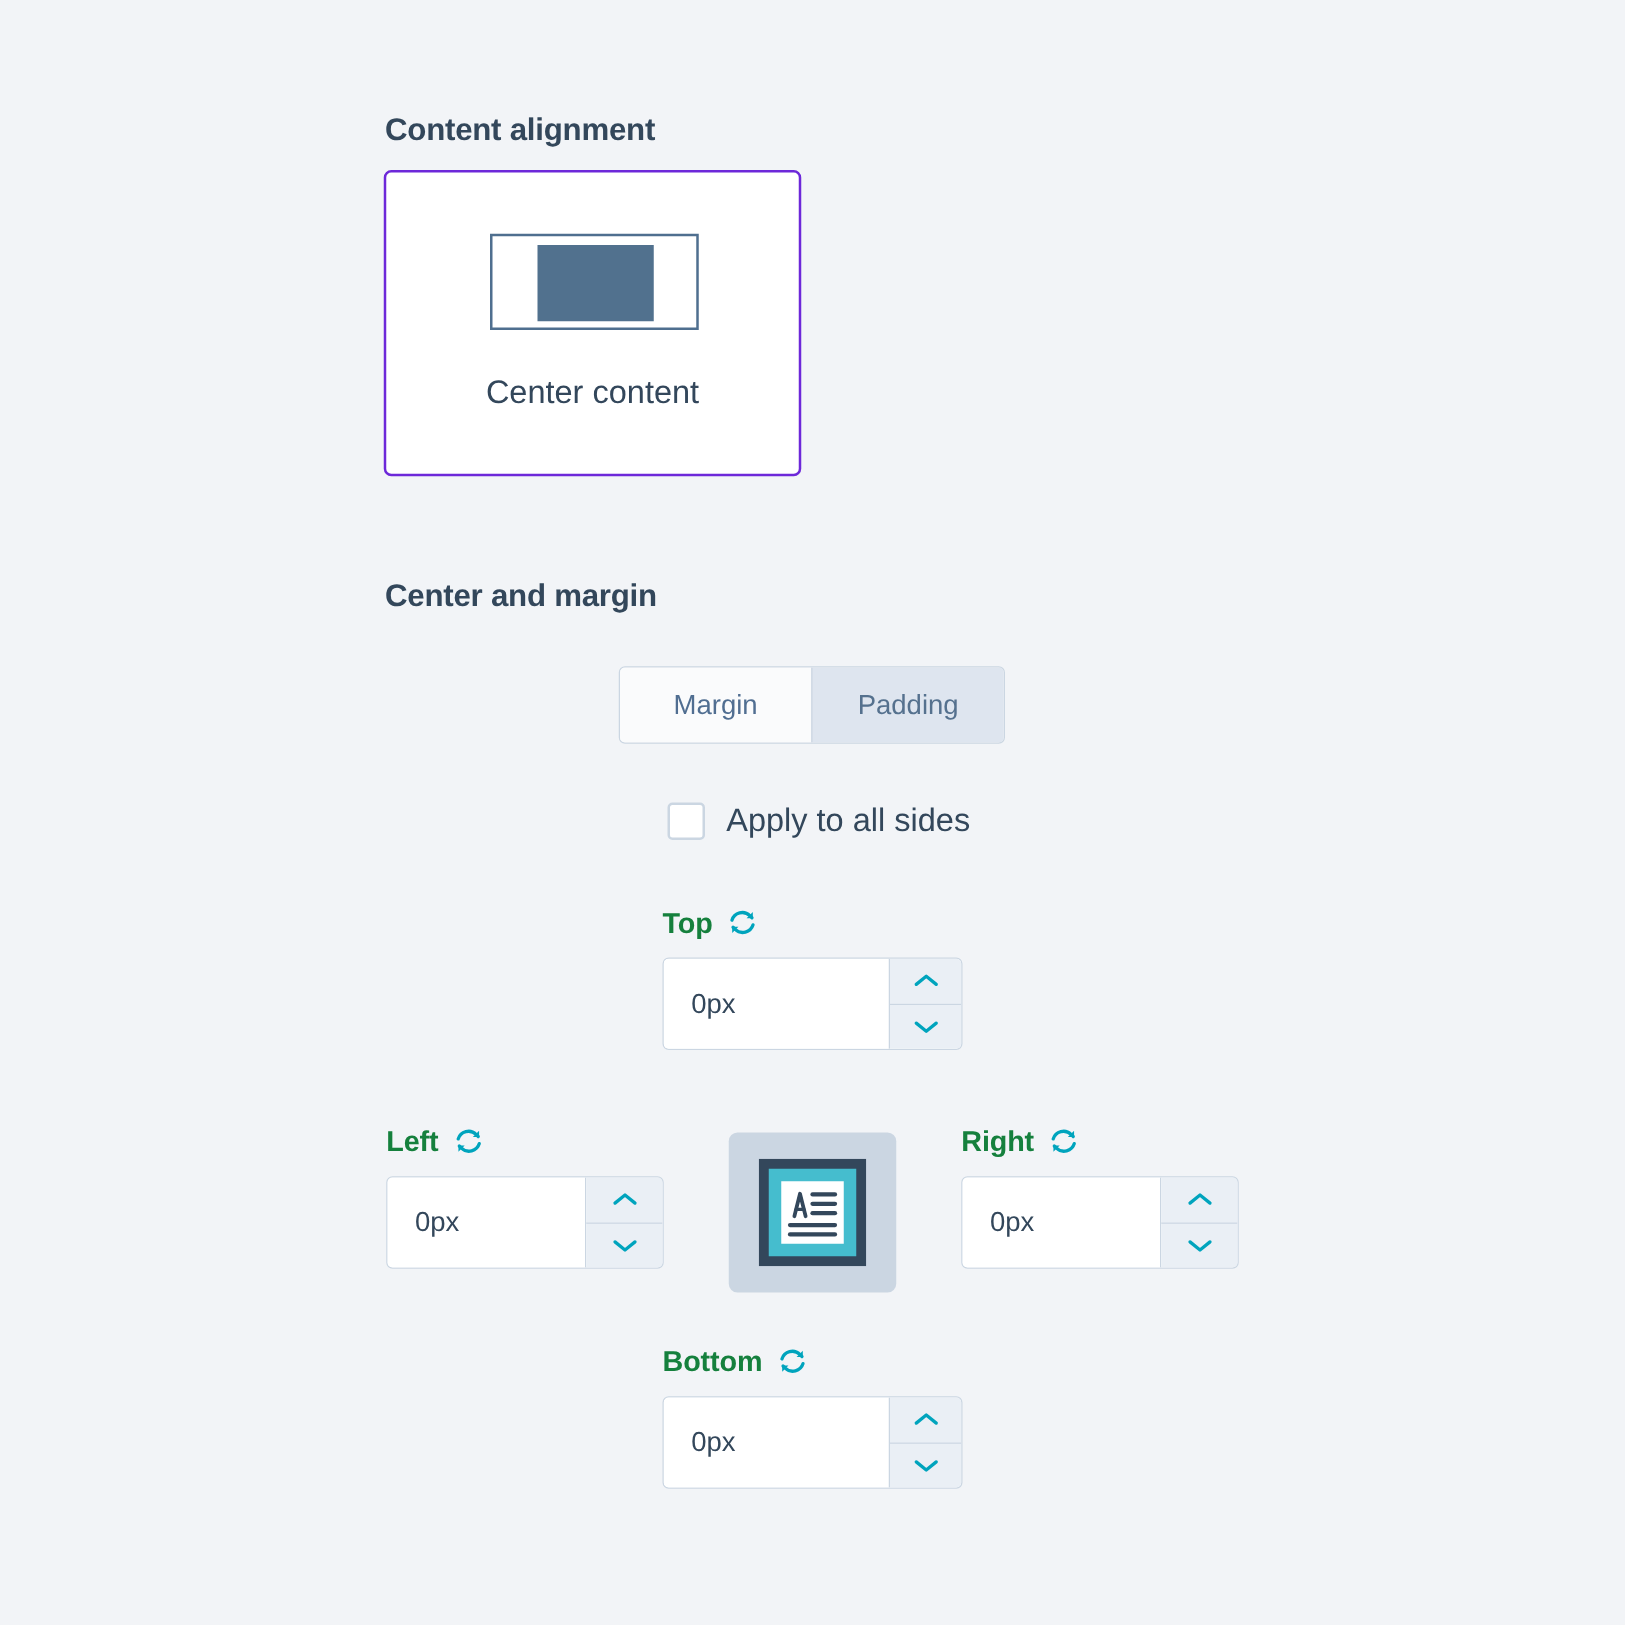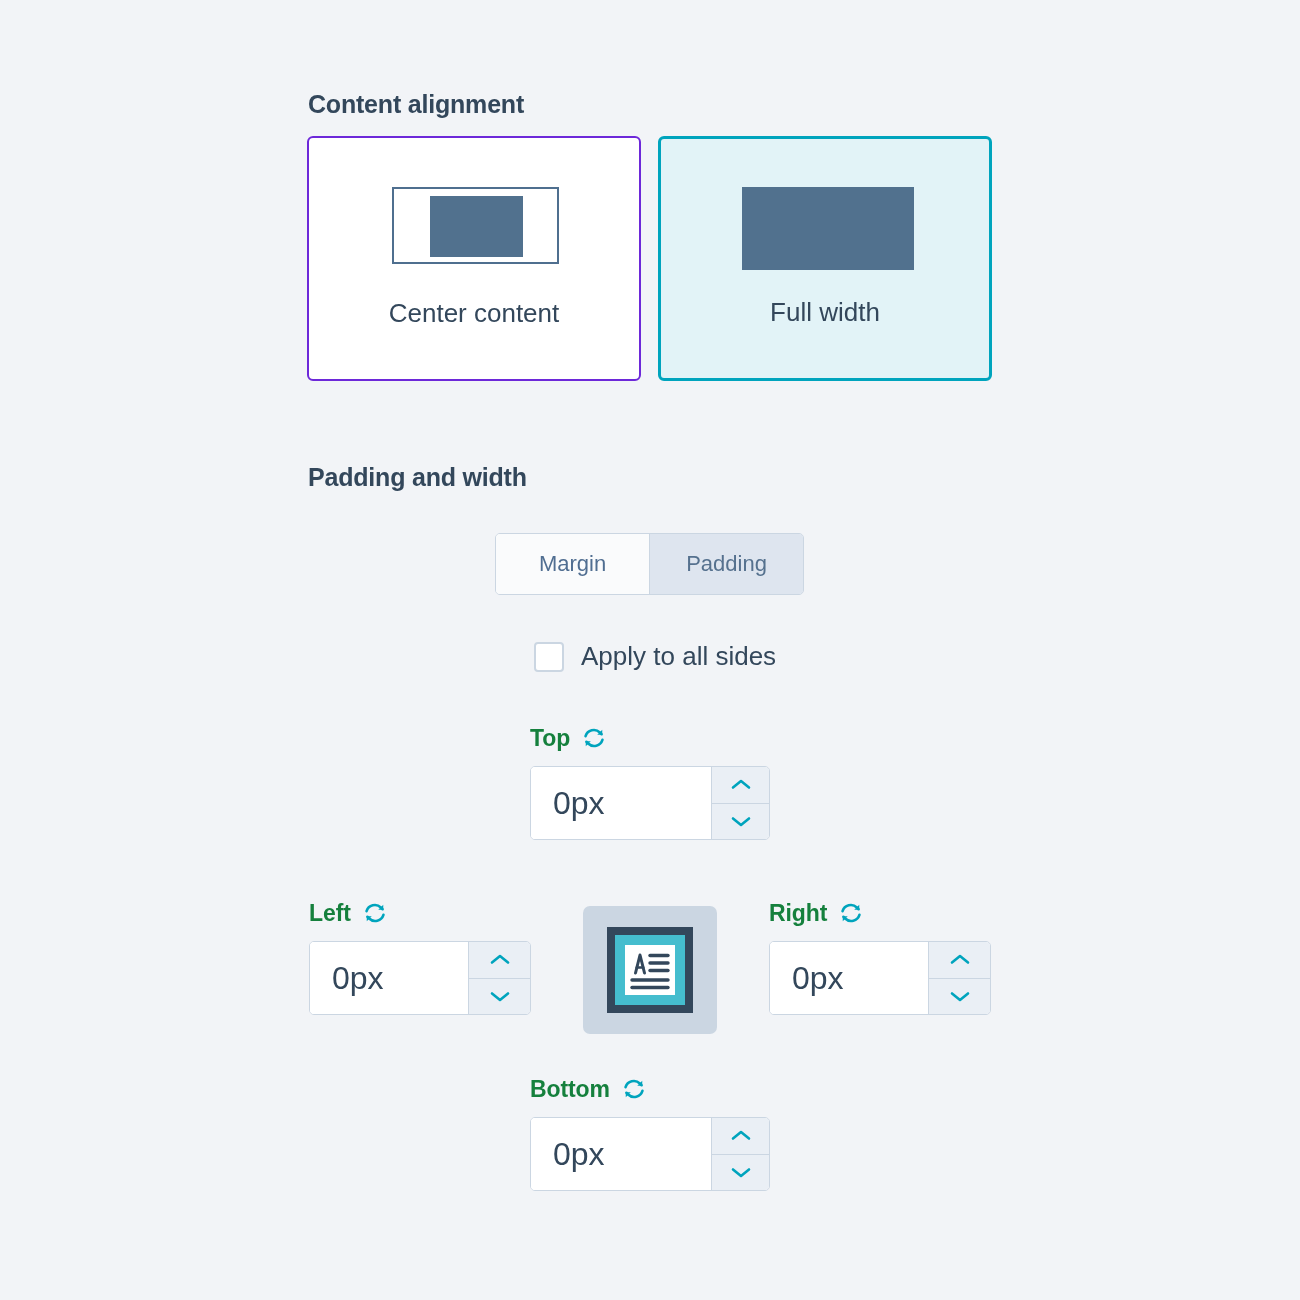--- a/index.html
+++ b/index.html
@@ -174,21 +174,21 @@
     overflow: hidden;
     background: #FFFFFF;
     height: 74px;
   }
   .stepper-input {
     flex: 1;
     border: none;
     outline: none;
     background: #FFFFFF;
     font-family: inherit;
-    font-size: 32px;
+    font-size: 22px;
     color: #33475B;
     padding: 0 22px;
     min-width: 0;
   }
   .stepper-btns {
     display: flex;
     flex-direction: column;
     border-left: 1px solid #CBD6E2;
     flex: 0 0 auto;
   }
@@ -235,26 +235,22 @@
 
   <h2 class="section-title" id="title-content-alignment">Content alignment</h2>
 
   <div class="align-card" id="card-center">
     <div class="preview-center-frame">
       <div class="preview-center-bar"></div>
     </div>
     <div class="card-label">Center content</div>
   </div>
 
-  <div class="align-card selected" id="card-full">
-    <div class="preview-full-bar"></div>
-    <div class="card-label">Full width</div>
-  </div>
-
-  <h2 class="section-title" id="title-padding-margin">Padding and width</h2>
+
+  <h2 class="section-title" id="title-padding-margin">Center and margin</h2>
 
   <div class="segmented">
     <button class="seg-btn" type="button">Margin</button>
     <button class="seg-btn active" type="button">Padding</button>
   </div>
 
   <div class="checkbox-row">
     <div class="checkbox-box"></div>
     <span class="checkbox-label">Apply to all sides</span>
   </div>

